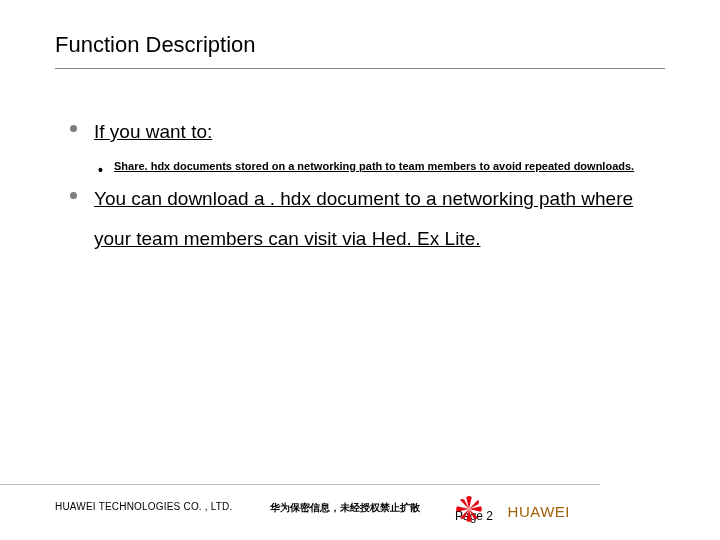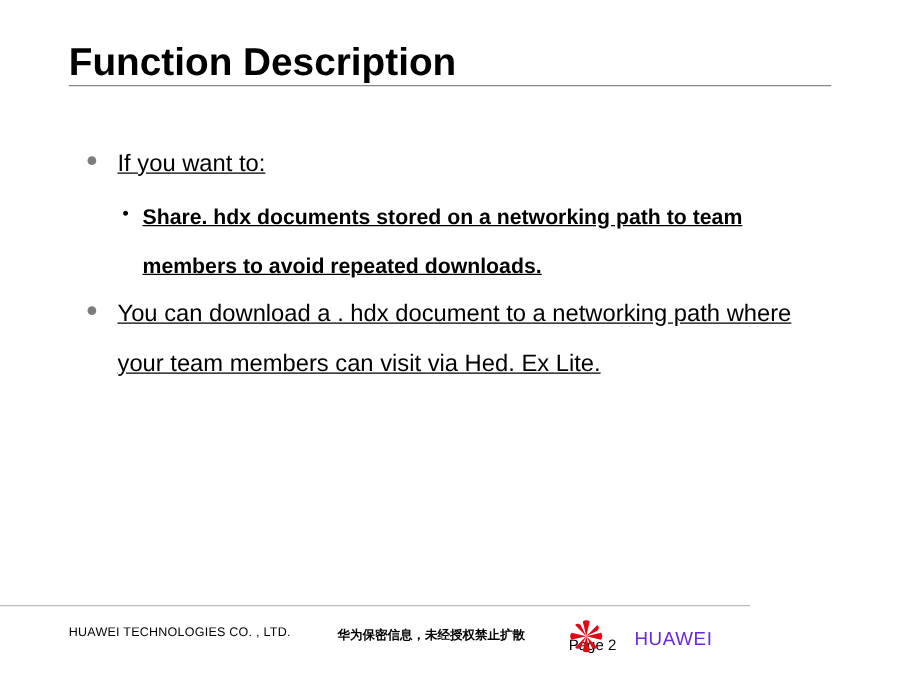--- a/index.html
+++ b/index.html
@@ -1,33 +1,33 @@
 <!DOCTYPE html>
 <html><head>
 <meta charset="utf-8">
 <style>
   * { box-sizing: border-box; margin: 0; padding: 0; }
   html, body { width: 720px; height: 540px; background: #fff; font-family: Arial, Helvetica, sans-serif; color: #000; }
   .slide { position: relative; width: 720px; height: 540px; }
-  .title { position: absolute; left: 55px; top: 32px; font-size: 31px; font-weight: 700; }
+  .title { position: absolute; left: 55px; top: 32px; font-size: 22px; font-weight: 400; }
   .rule { position: absolute; left: 55px; top: 68px; width: 610px; height: 0; border-top: 1px solid #888; }
   .body { position: absolute; left: 68px; top: 112px; width: 600px; text-decoration: underline; }
   ul.level1 { list-style: none; }
   ul.level1 > li { position: relative; padding-left: 26px; font-size: 19px; line-height: 2.1; }
   ul.level1 > li::before { content: ""; position: absolute; left: 2px; top: 13px; width: 7px; height: 7px; background: #7d7d7d; border-radius: 50%; }
   ul.level2 { list-style: none; margin-top: 2px; }
-  ul.level2 > li { position: relative; padding-left: 20px; font-size: 17px; font-weight: 700; line-height: 2.3; }
+  ul.level2 > li { position: relative; padding-left: 20px; font-size: 11px; font-weight: 700; line-height: 2.3; }
   ul.level2 > li::before { content: "•"; position: absolute; left: 4px; top: 0; font-size: 14px; color: #000; }
   .follow { font-size: 19px; line-height: 2.1; font-weight: 400; }
   .footer { position: absolute; left: 0; bottom: 0; width: 600px; height: 56px; border-top: 1px solid #bbb; }
   .company { position: absolute; left: 55px; top: 16px; font-size: 10px; letter-spacing: 0.02em; }
   .confidential { position: absolute; left: 270px; top: 16px; font-size: 10px; font-weight: bold; }
   .pagenum { position: absolute; left: 455px; top: 24px; font-size: 12px; }
   .logo { position: absolute; right: 30px; top: 10px; height: 32px; display: flex; align-items: center; gap: 6px; }
-  .logo-text { font-size: 15px; font-weight: 400; letter-spacing: 0.5px; color: #6d28d9; padding-left: 19px; }
+  .logo-text { font-size: 15px; font-weight: 400; letter-spacing: 0.5px; color: #a16207; padding-left: 19px; }
 </style>
 </head>
 <body>
 
 <div class="slide">
   <div class="title">Function Description</div>
   <div class="rule"></div>
 
   <div class="body">
     <ul class="level1">

